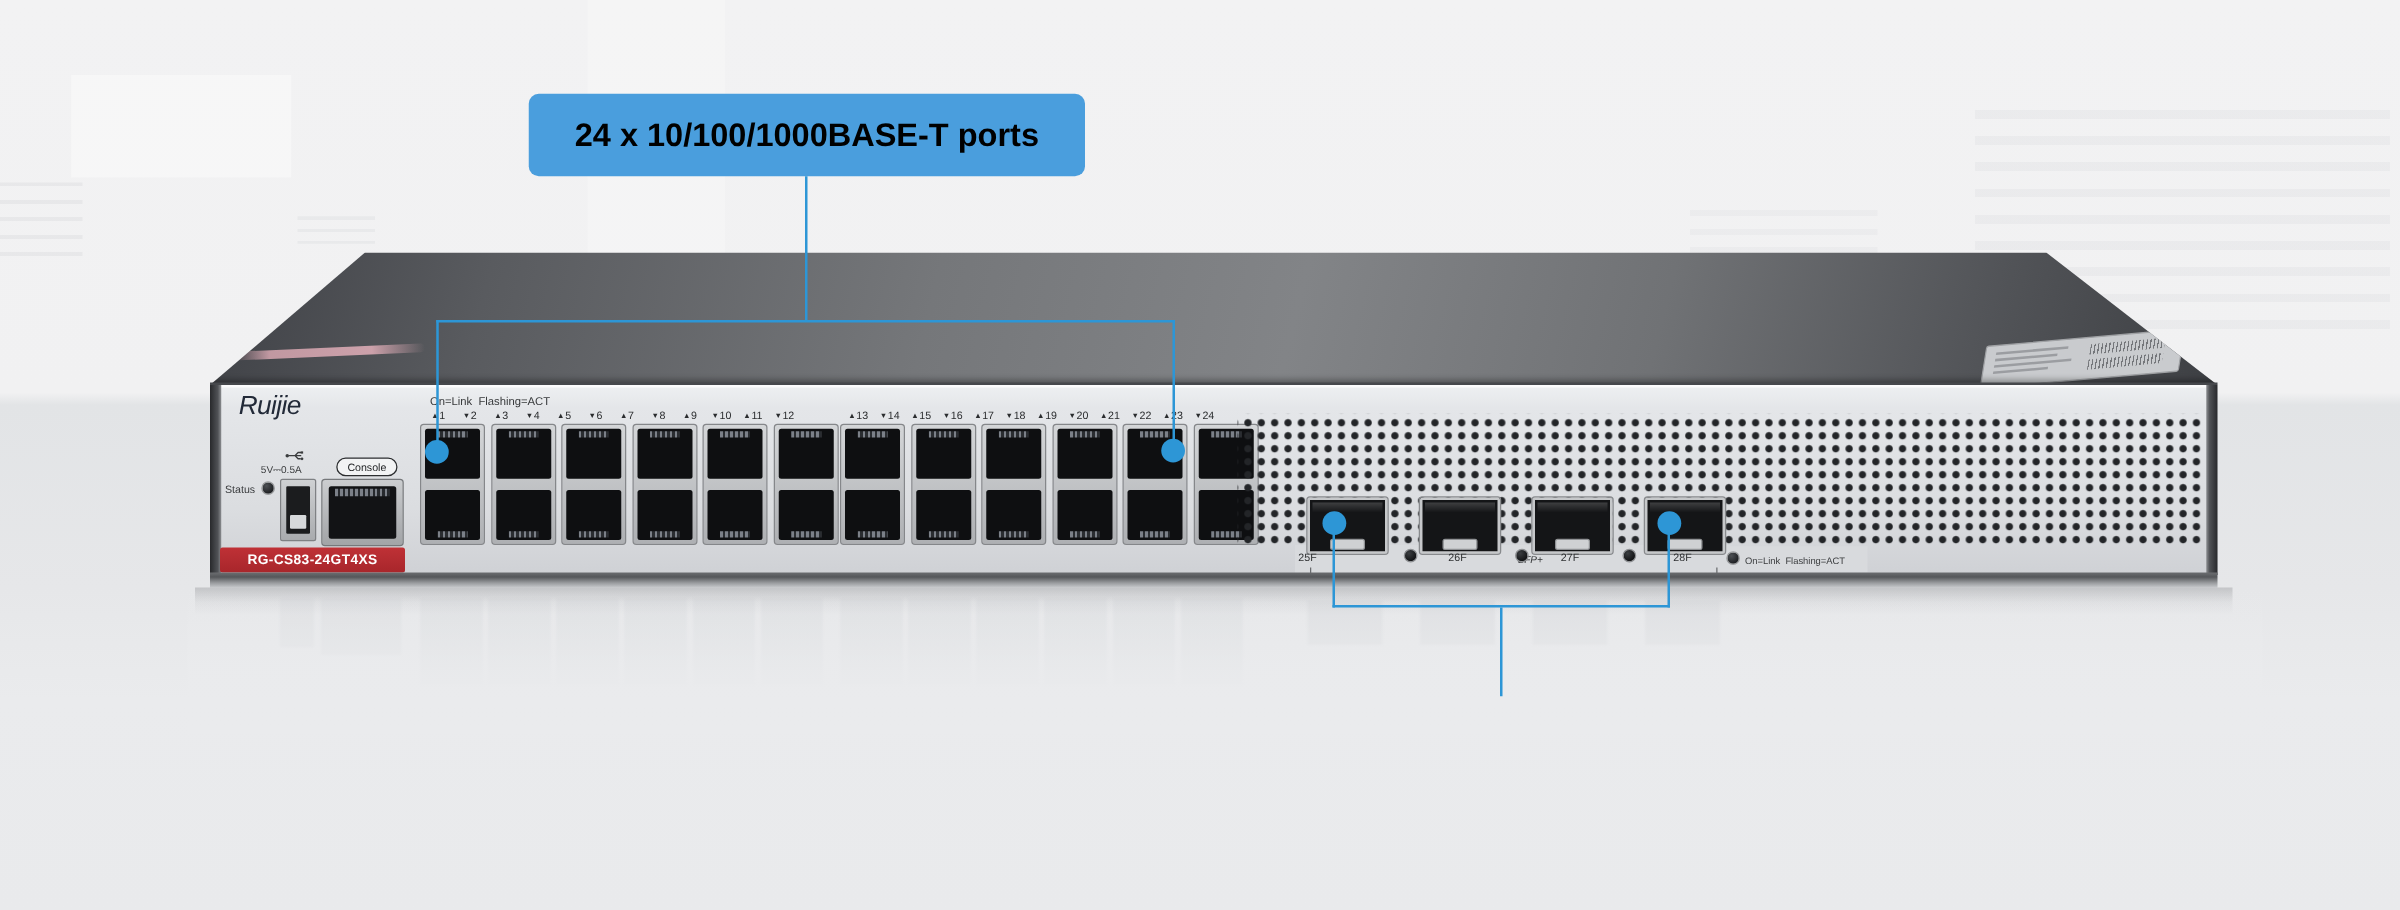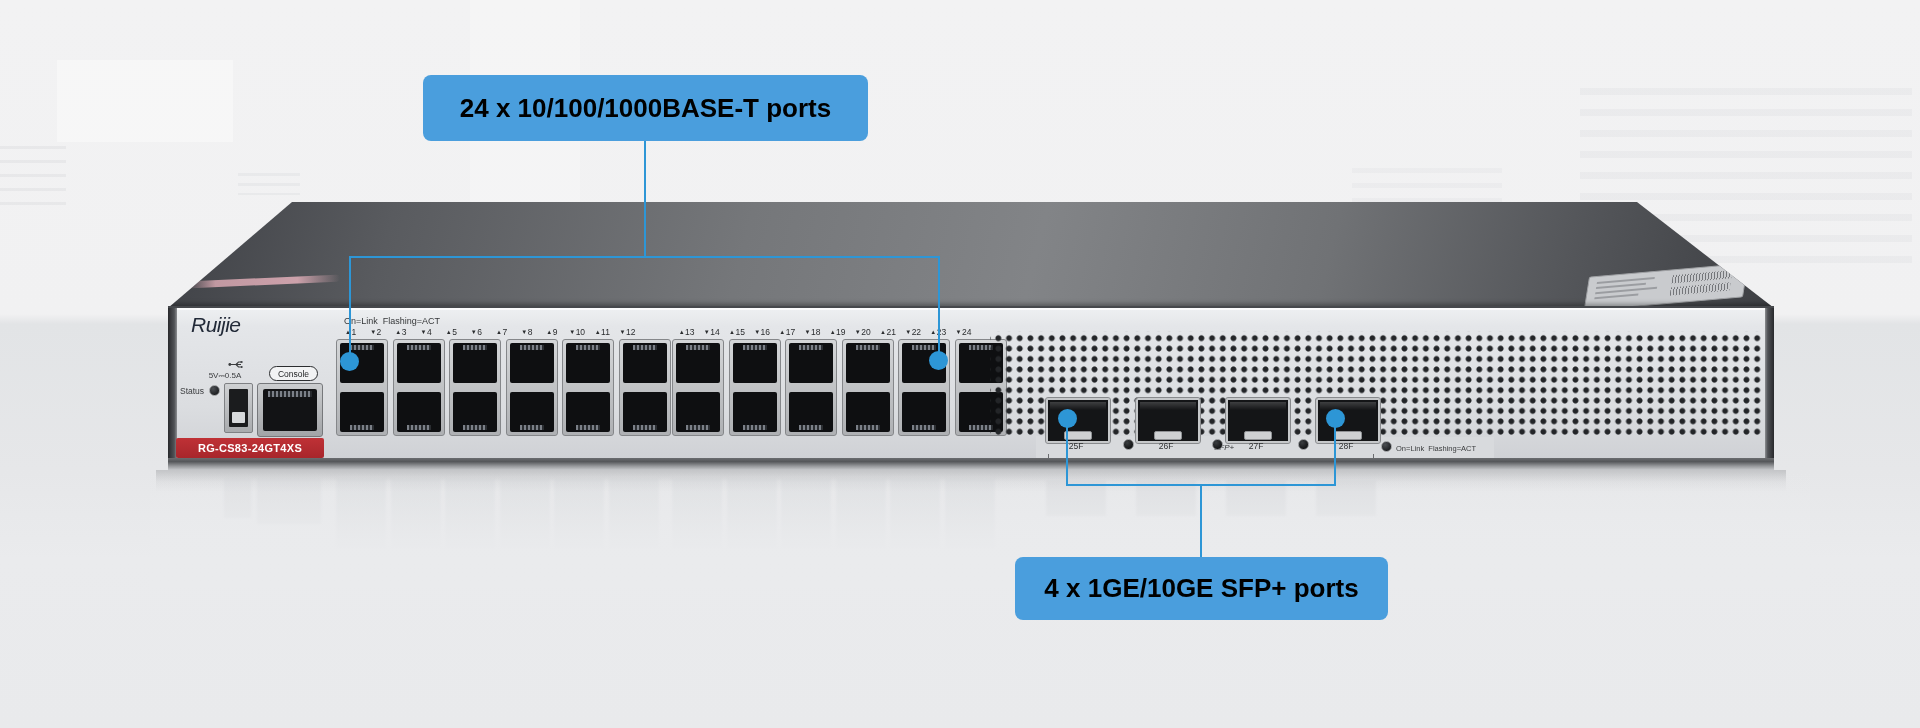--- a/index.html
+++ b/index.html
@@ -266,21 +266,21 @@
     <div id="sfp-zone">
       <div class="abs sfp-strip"></div>
       <div class="abs sfp-strip2"></div>
       <div class="abs sfptype">SFP+</div>
       <div class="abs bracket"></div>
       <span class="led abs ledR"></span>
       <div class="abs legendR">On=Link  Flashing=ACT</div>
     <div class="cage" style="left: 878px;">
           <div class="latch"></div>
         </div>
-        <span class="sfplabel" style="left: 878px;">25F</span>
+        <span class="sfplabel" style="left: 848px;">25F</span>
         <div class="cage" style="left: 968px;">
           <div class="latch"></div>
         </div>
         <span class="sfplabel" style="left: 968px; text-align: center;">26F</span>
         <div class="cage" style="left: 1058px;">
           <div class="latch"></div>
         </div>
         <span class="sfplabel" style="left: 1058px;">27F</span>
         <div class="cage" style="left: 1148px;">
           <div class="latch"></div>
@@ -312,15 +312,14 @@
   <div class="cline" style="left:938px;top:256px;width:2px;height:100px;"></div>
   <div class="cdot" style="left:340px;top:352px;"></div>
   <div class="cdot" style="left:929px;top:351px;"></div>
 
   <div class="cdot" style="left:1058px;top:409px;"></div>
   <div class="cdot" style="left:1326px;top:409px;"></div>
   <div class="cline" style="left:1066px;top:424px;width:2px;height:62px;"></div>
   <div class="cline" style="left:1334px;top:424px;width:2px;height:62px;"></div>
   <div class="cline" style="left:1066px;top:484px;width:270px;height:2px;"></div>
   <div class="cline" style="left:1200px;top:486px;width:2px;height:71px;"></div>
-  <div class="callout-box" id="callout-bottom-box">4 x 1GE/10GE SFP+ ports</div>
 
 </div>
 
 </body></html>

